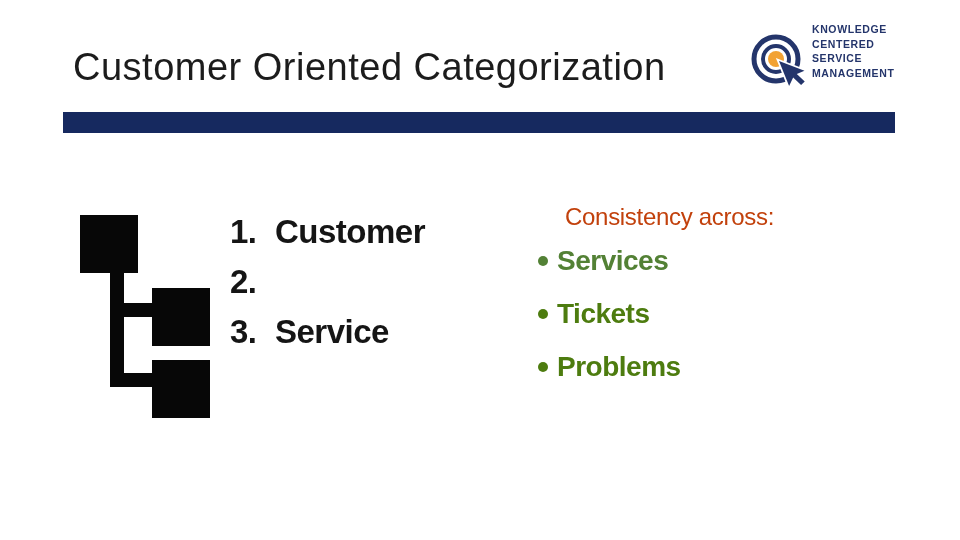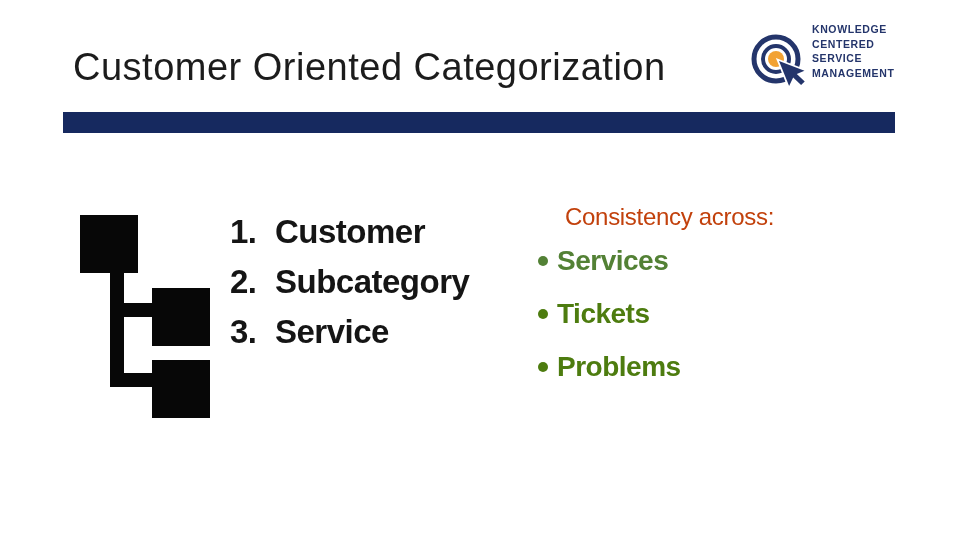--- a/index.html
+++ b/index.html
@@ -72,21 +72,20 @@
     <rect x="72" y="145" width="58" height="58" fill="#070707"></rect>
   </svg>
 
   <div class="numbered-list">
     <div class="numbered-row">
       <span class="num">1.</span>
       <span>Customer</span>
     </div>
     <div class="numbered-row">
       <span class="num">2.</span>
-      <span>Subcategory</span>
     </div>
     <div class="numbered-row">
       <span class="num">3.</span>
       <span>Service</span>
     </div>
   </div>
 
   <div class="consistency-heading">Consistency across:</div>
 
   <div class="bullet-list">

